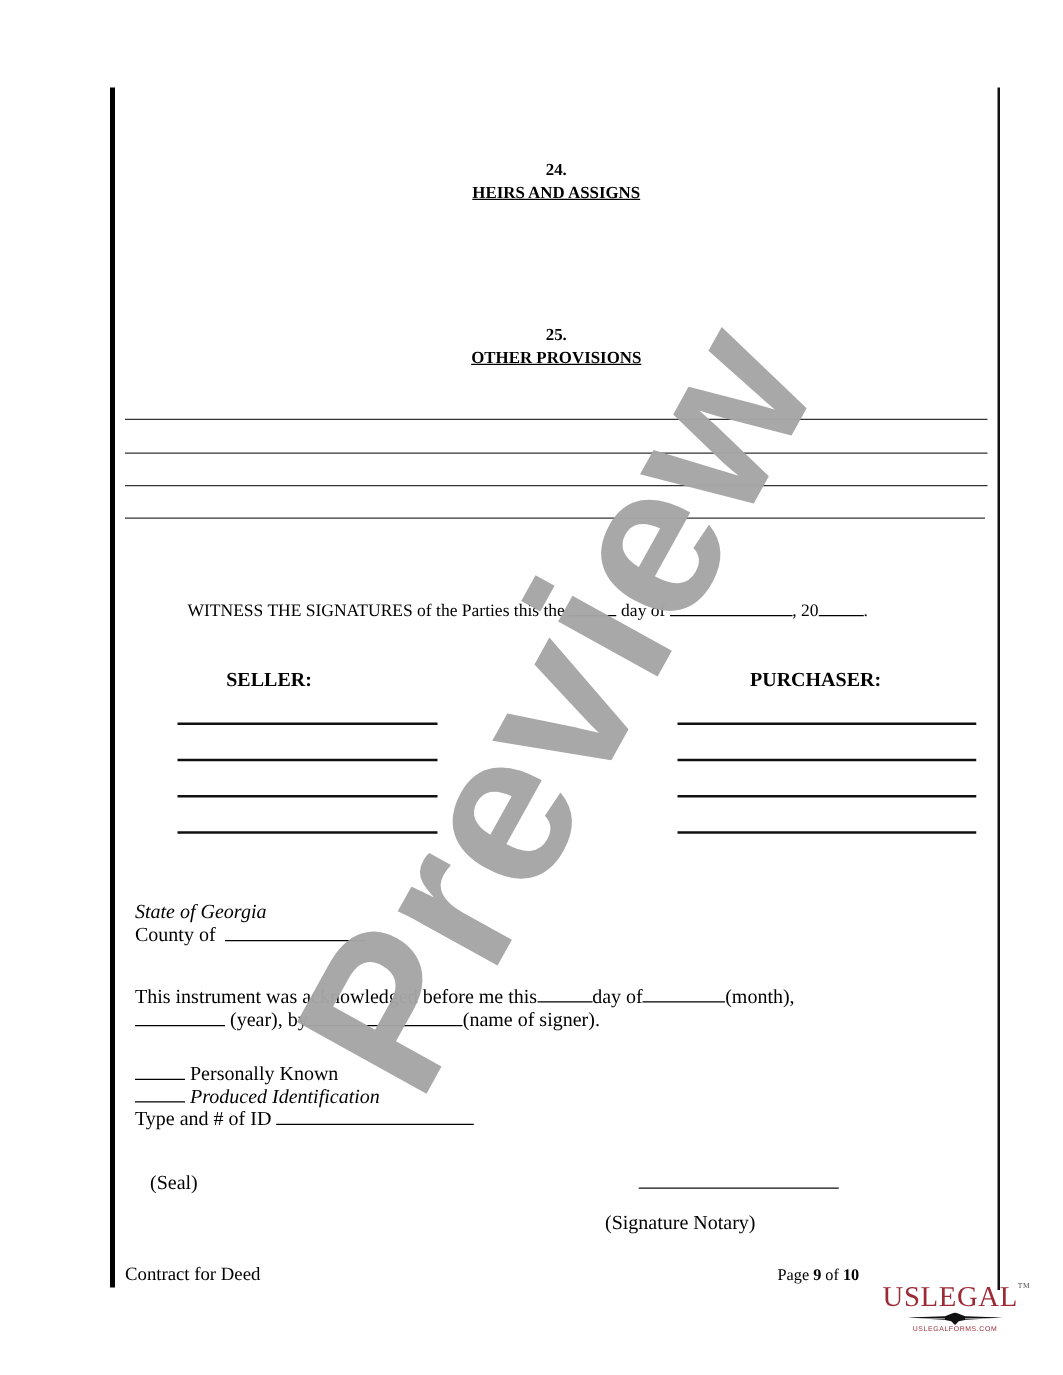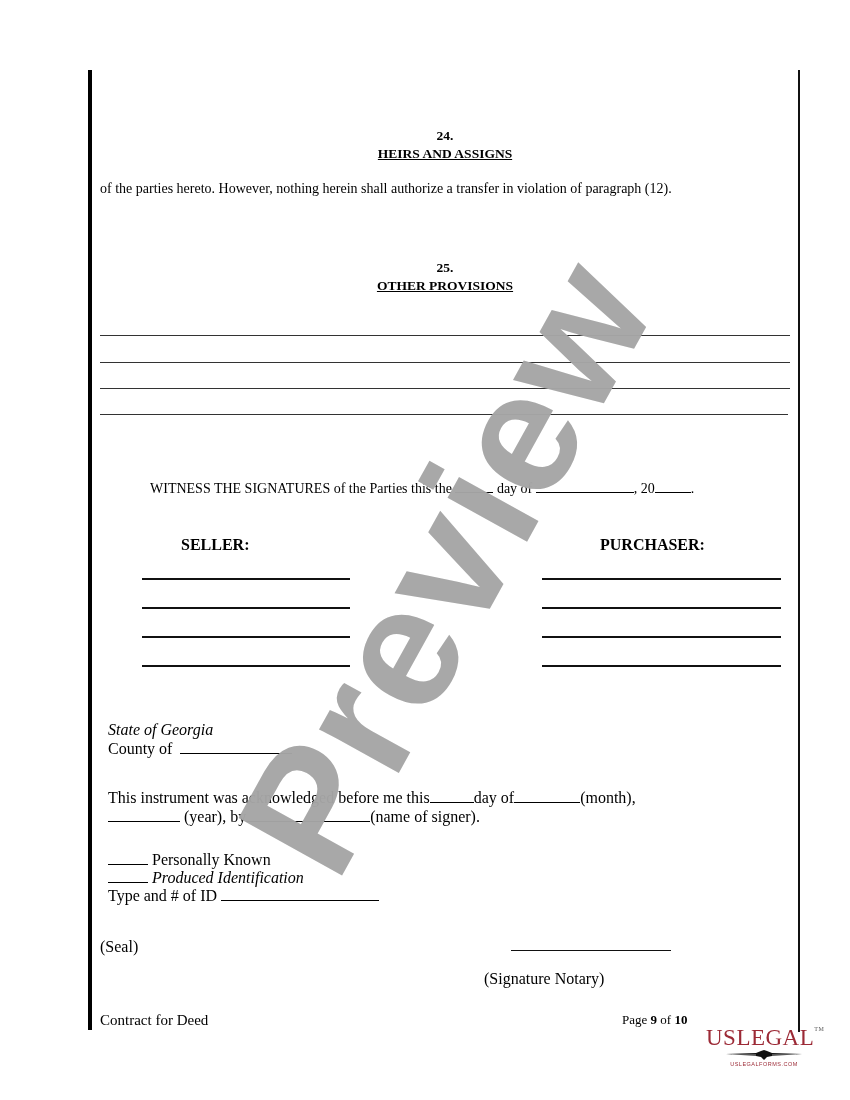--- a/index.html
+++ b/index.html
@@ -33,21 +33,20 @@
 </style>
 </head>
 <body>
 
 <div class="border-left"></div>
 <div class="border-right"></div>
 
 <div class="sec-num" style="top:128px;">24.</div>
 <div class="sec-title" style="top:146px;">HEIRS AND ASSIGNS</div>
 <div class="para" style="top:175px;">
-  <div>of the parties hereto.  However, nothing herein shall authorize a transfer in violation of paragraph (12).</div>
 </div>
 
 <div class="sec-num" style="top:260px;">25.</div>
 <div class="sec-title" style="top:278px;">OTHER PROVISIONS</div>
 <div class="rule" style="top:335px;"></div>
 <div class="rule" style="top:362px;"></div>
 <div class="rule" style="top:388px;"></div>
 <div class="rule short" style="top:414px;"></div>
 
 <div class="txt" style="left:150px; top:480px;">
@@ -90,21 +89,21 @@
 </div>
 <div class="txt16" style="left:108px; top:869px;font-style:italic;">
   <span class="blank" style="width:40px;"></span>
   <span>Produced Identification</span>
 </div>
 <div class="txt16" style="left:108px; top:887px;text-align:center;">
   <span>Type and # of ID</span>
   <span class="blank" style="width:158px;"></span>
 </div>
 
-<div class="txt16" style="left:100px; top:938px;">(Seal)</div>
+<div class="txt16" style="left:120px; top:938px;">(Seal)</div>
 <div class="sigline" style="left:511px; top:950px; width:160px; height:1px;"></div>
 <div class="txt16" style="left:484px; top:957px;margin-top:13px;">(Signature Notary)</div>
 
 <div class="footer-left">Contract for Deed</div>
 <div class="footer-right">
   <span>Page</span>
   <b>9</b>
   <span>of</span>
   <b>10</b>
 </div>

